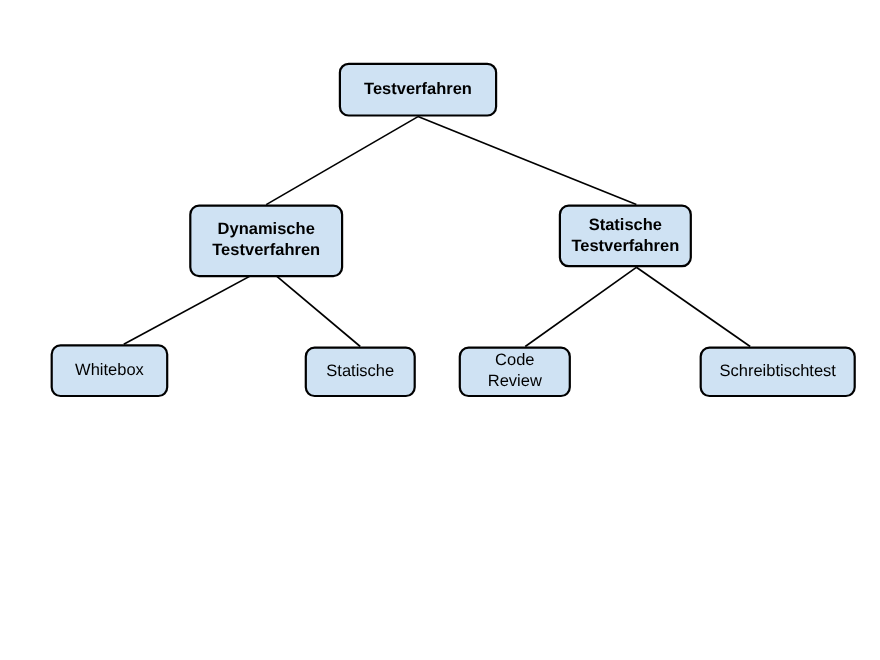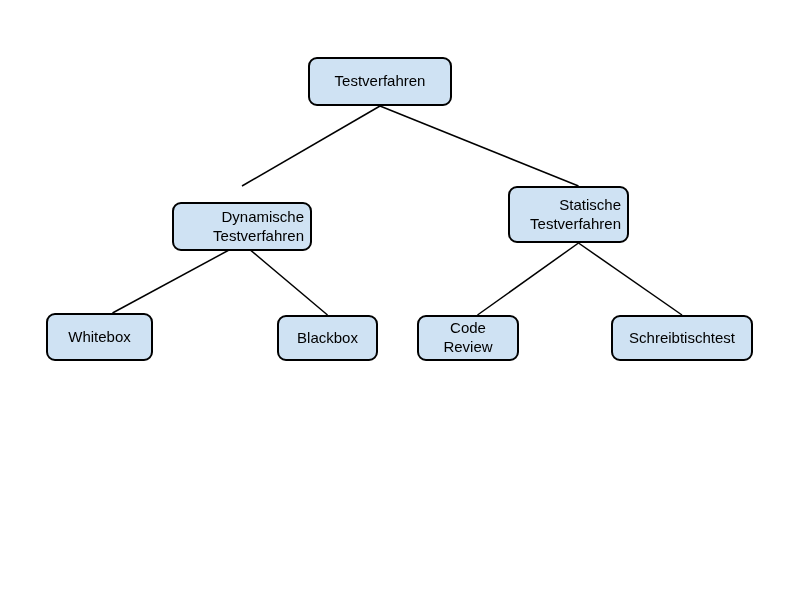--- a/index.html
+++ b/index.html
@@ -31,28 +31,28 @@
     display: flex;
     align-items: center;
     justify-content: center;
     text-align: center;
     font-size: 15px;
     line-height: 1.25;
     color: #000000;
     padding: 2px 6px;
     box-sizing: border-box;
   }
-  .node.bold { font-weight: normal; text-align: right; }
+  .node.bold { font-weight: bold; }
   .node-testverfahren   { left: 308px; top: 57px;  width: 144px; height: 49px; }
-  .node-dynamische      { left: 172px; top: 186px; width: 140px; height: 49px; margin-top: 16px; }
+  .node-dynamische      { left: 172px; top: 186px; width: 140px; height: 66px; }
   .node-statische       { left: 508px; top: 186px; width: 121px; height: 57px; }
   .node-whitebox        { left: 46px;  top: 313px; width: 107px; height: 48px; }
   .node-blackbox        { left: 277px; top: 315px; width: 101px; height: 46px; }
   .node-code-review     { left: 417px; top: 315px; width: 102px; height: 46px; }
-  .node-schreibtischtest{ left: 611px; top: 315px; width: 142px; height: 46px; }
+  .node-schreibtischtest{ left: 636px; top: 315px; width: 142px; height: 46px; }
 </style>
 </head>
 <body>
 
 <div class="canvas">
   <svg id="edges" width="800" height="600" viewBox="0 0 800 600" xmlns="http://www.w3.org/2000/svg">
       <line x1="380" y1="106" x2="242" y2="186" stroke="#000000" stroke-width="1.5"></line>
       <line x1="380" y1="106" x2="578.5" y2="186" stroke="#000000" stroke-width="1.5"></line>
       <line x1="242" y1="243" x2="112.5" y2="313" stroke="#000000" stroke-width="1.5"></line>
       <line x1="242" y1="243" x2="327.5" y2="315" stroke="#000000" stroke-width="1.5"></line>
@@ -70,21 +70,21 @@
 
   <div class="node bold node-statische">
     <span>Statische Testverfahren</span>
   </div>
 
   <div class="node node-whitebox">
     <span>Whitebox</span>
   </div>
 
   <div class="node node-blackbox">
-    <span>Blackbox</span>
+    <span>Statische</span>
   </div>
 
   <div class="node node-code-review">
     <span>Code Review</span>
   </div>
 
   <div class="node node-schreibtischtest">
     <span>Schreibtischtest</span>
   </div>
 </div>

